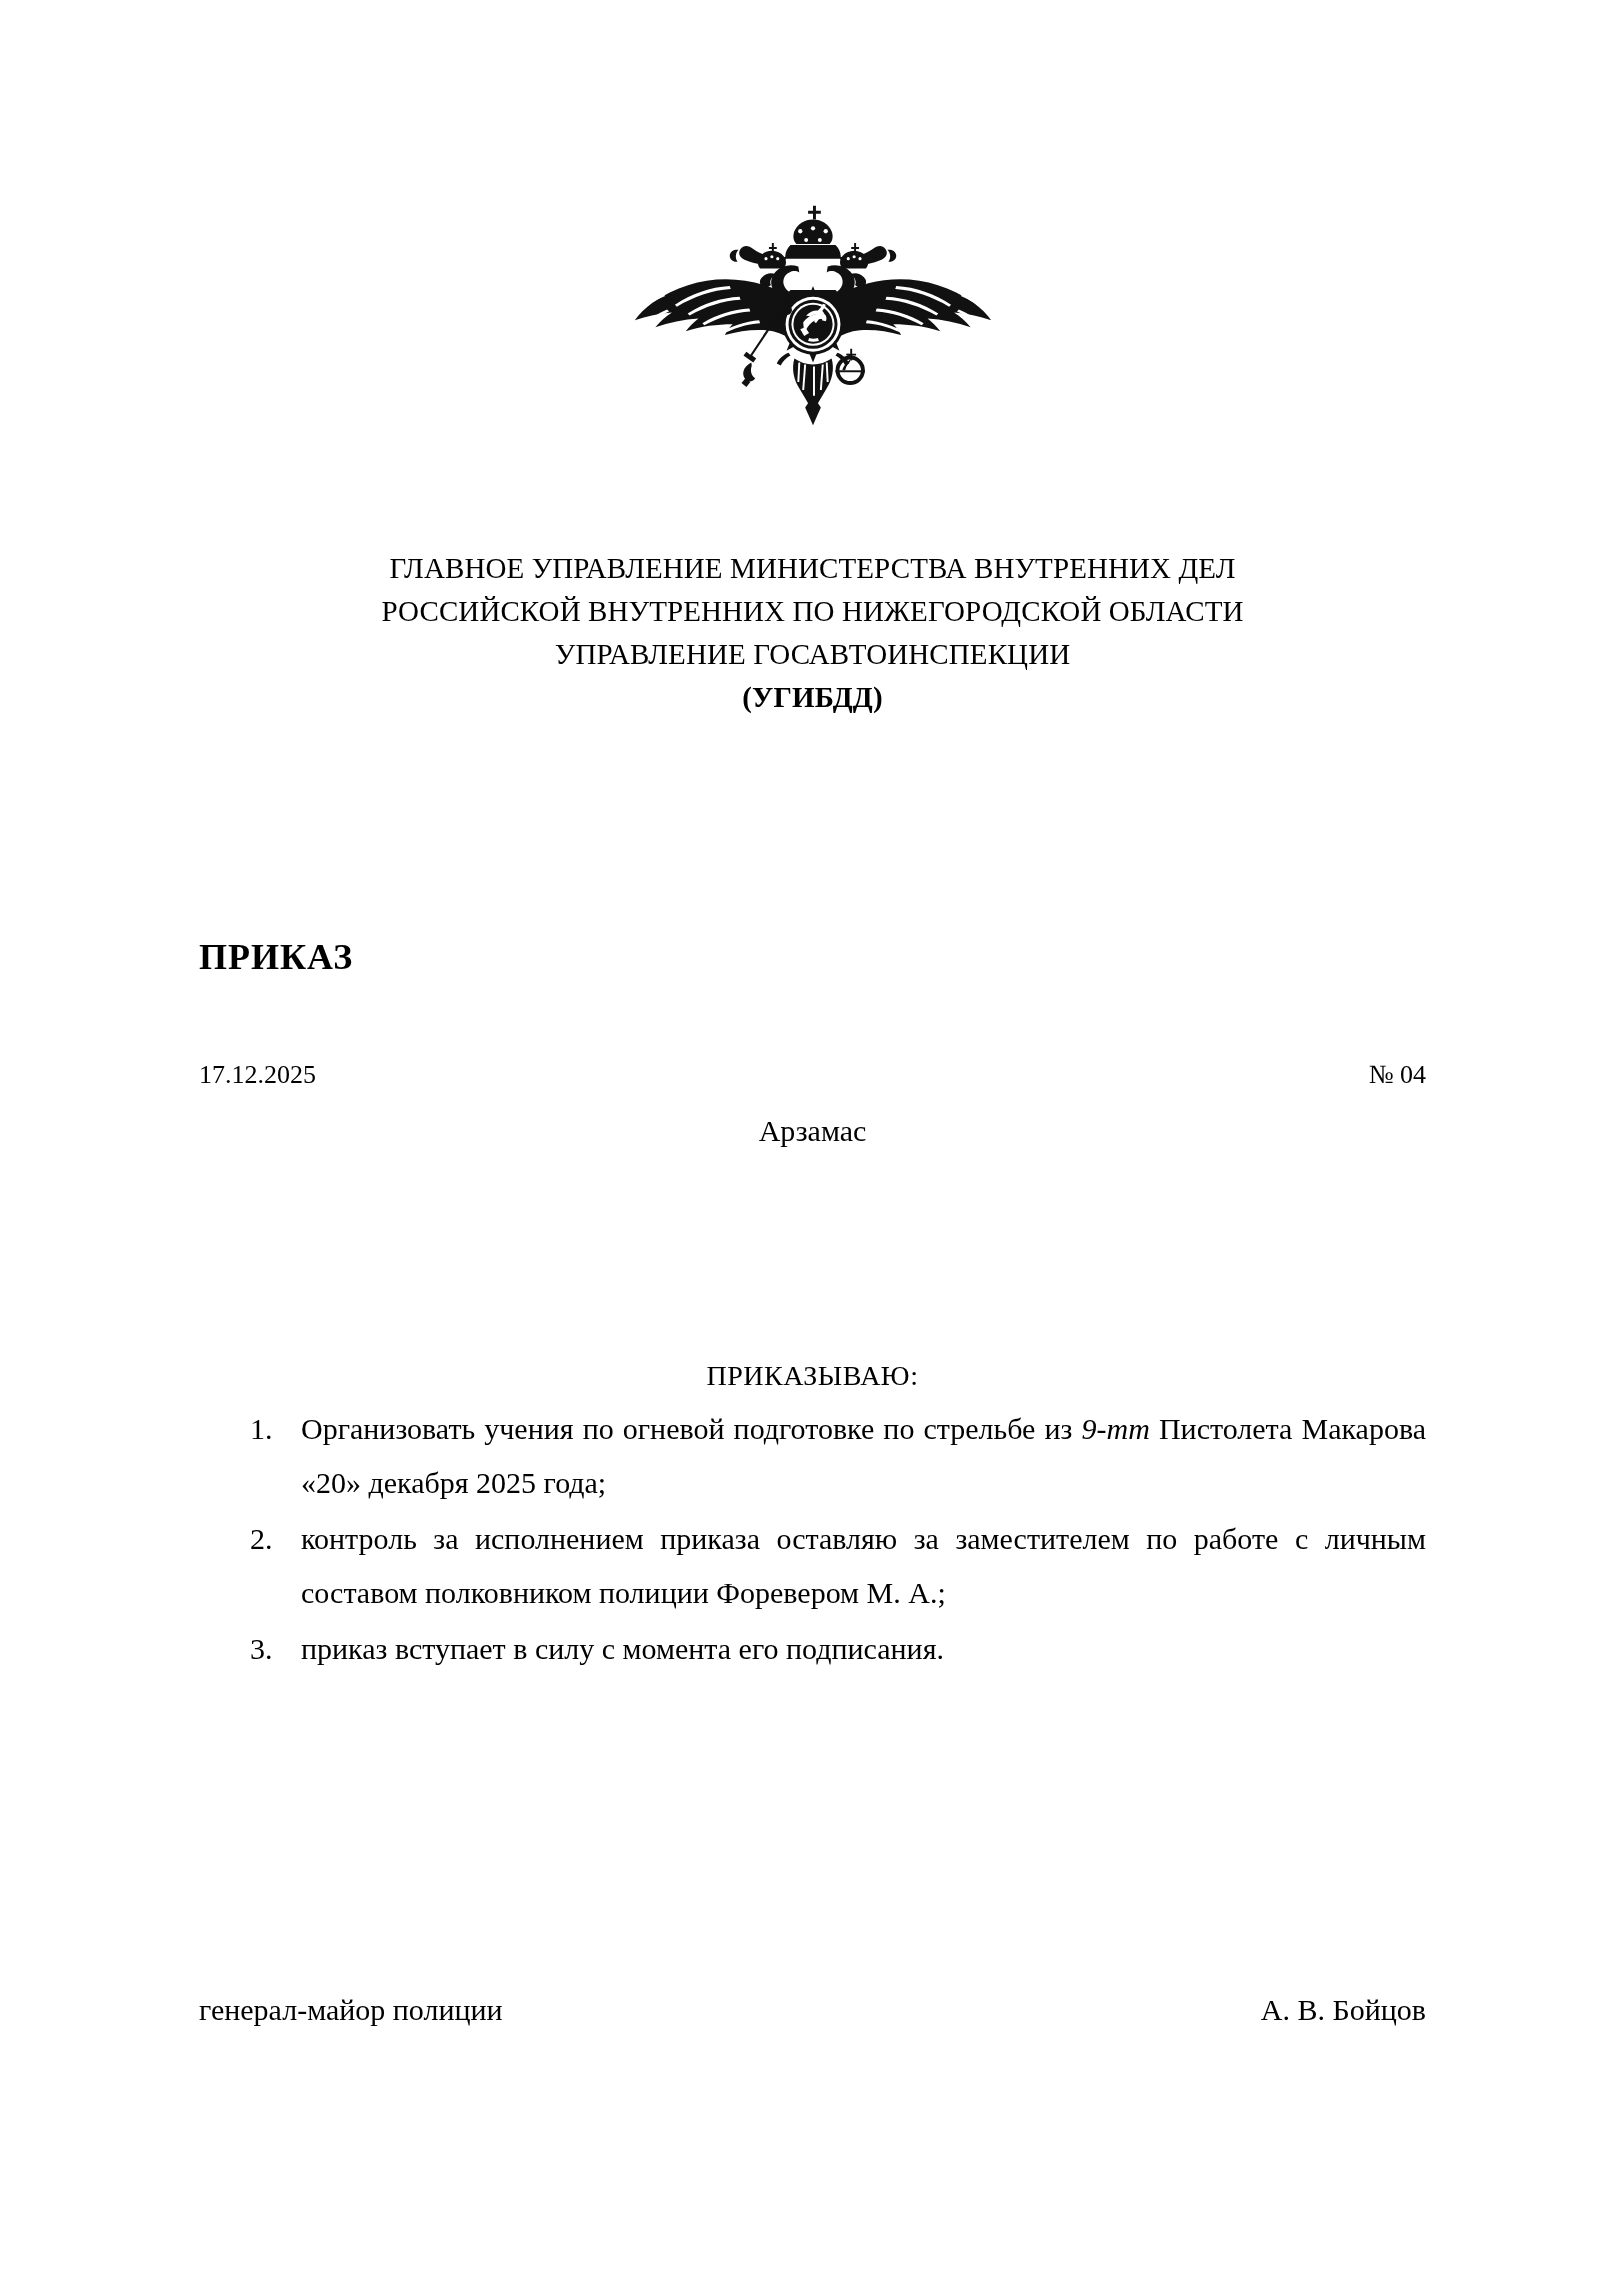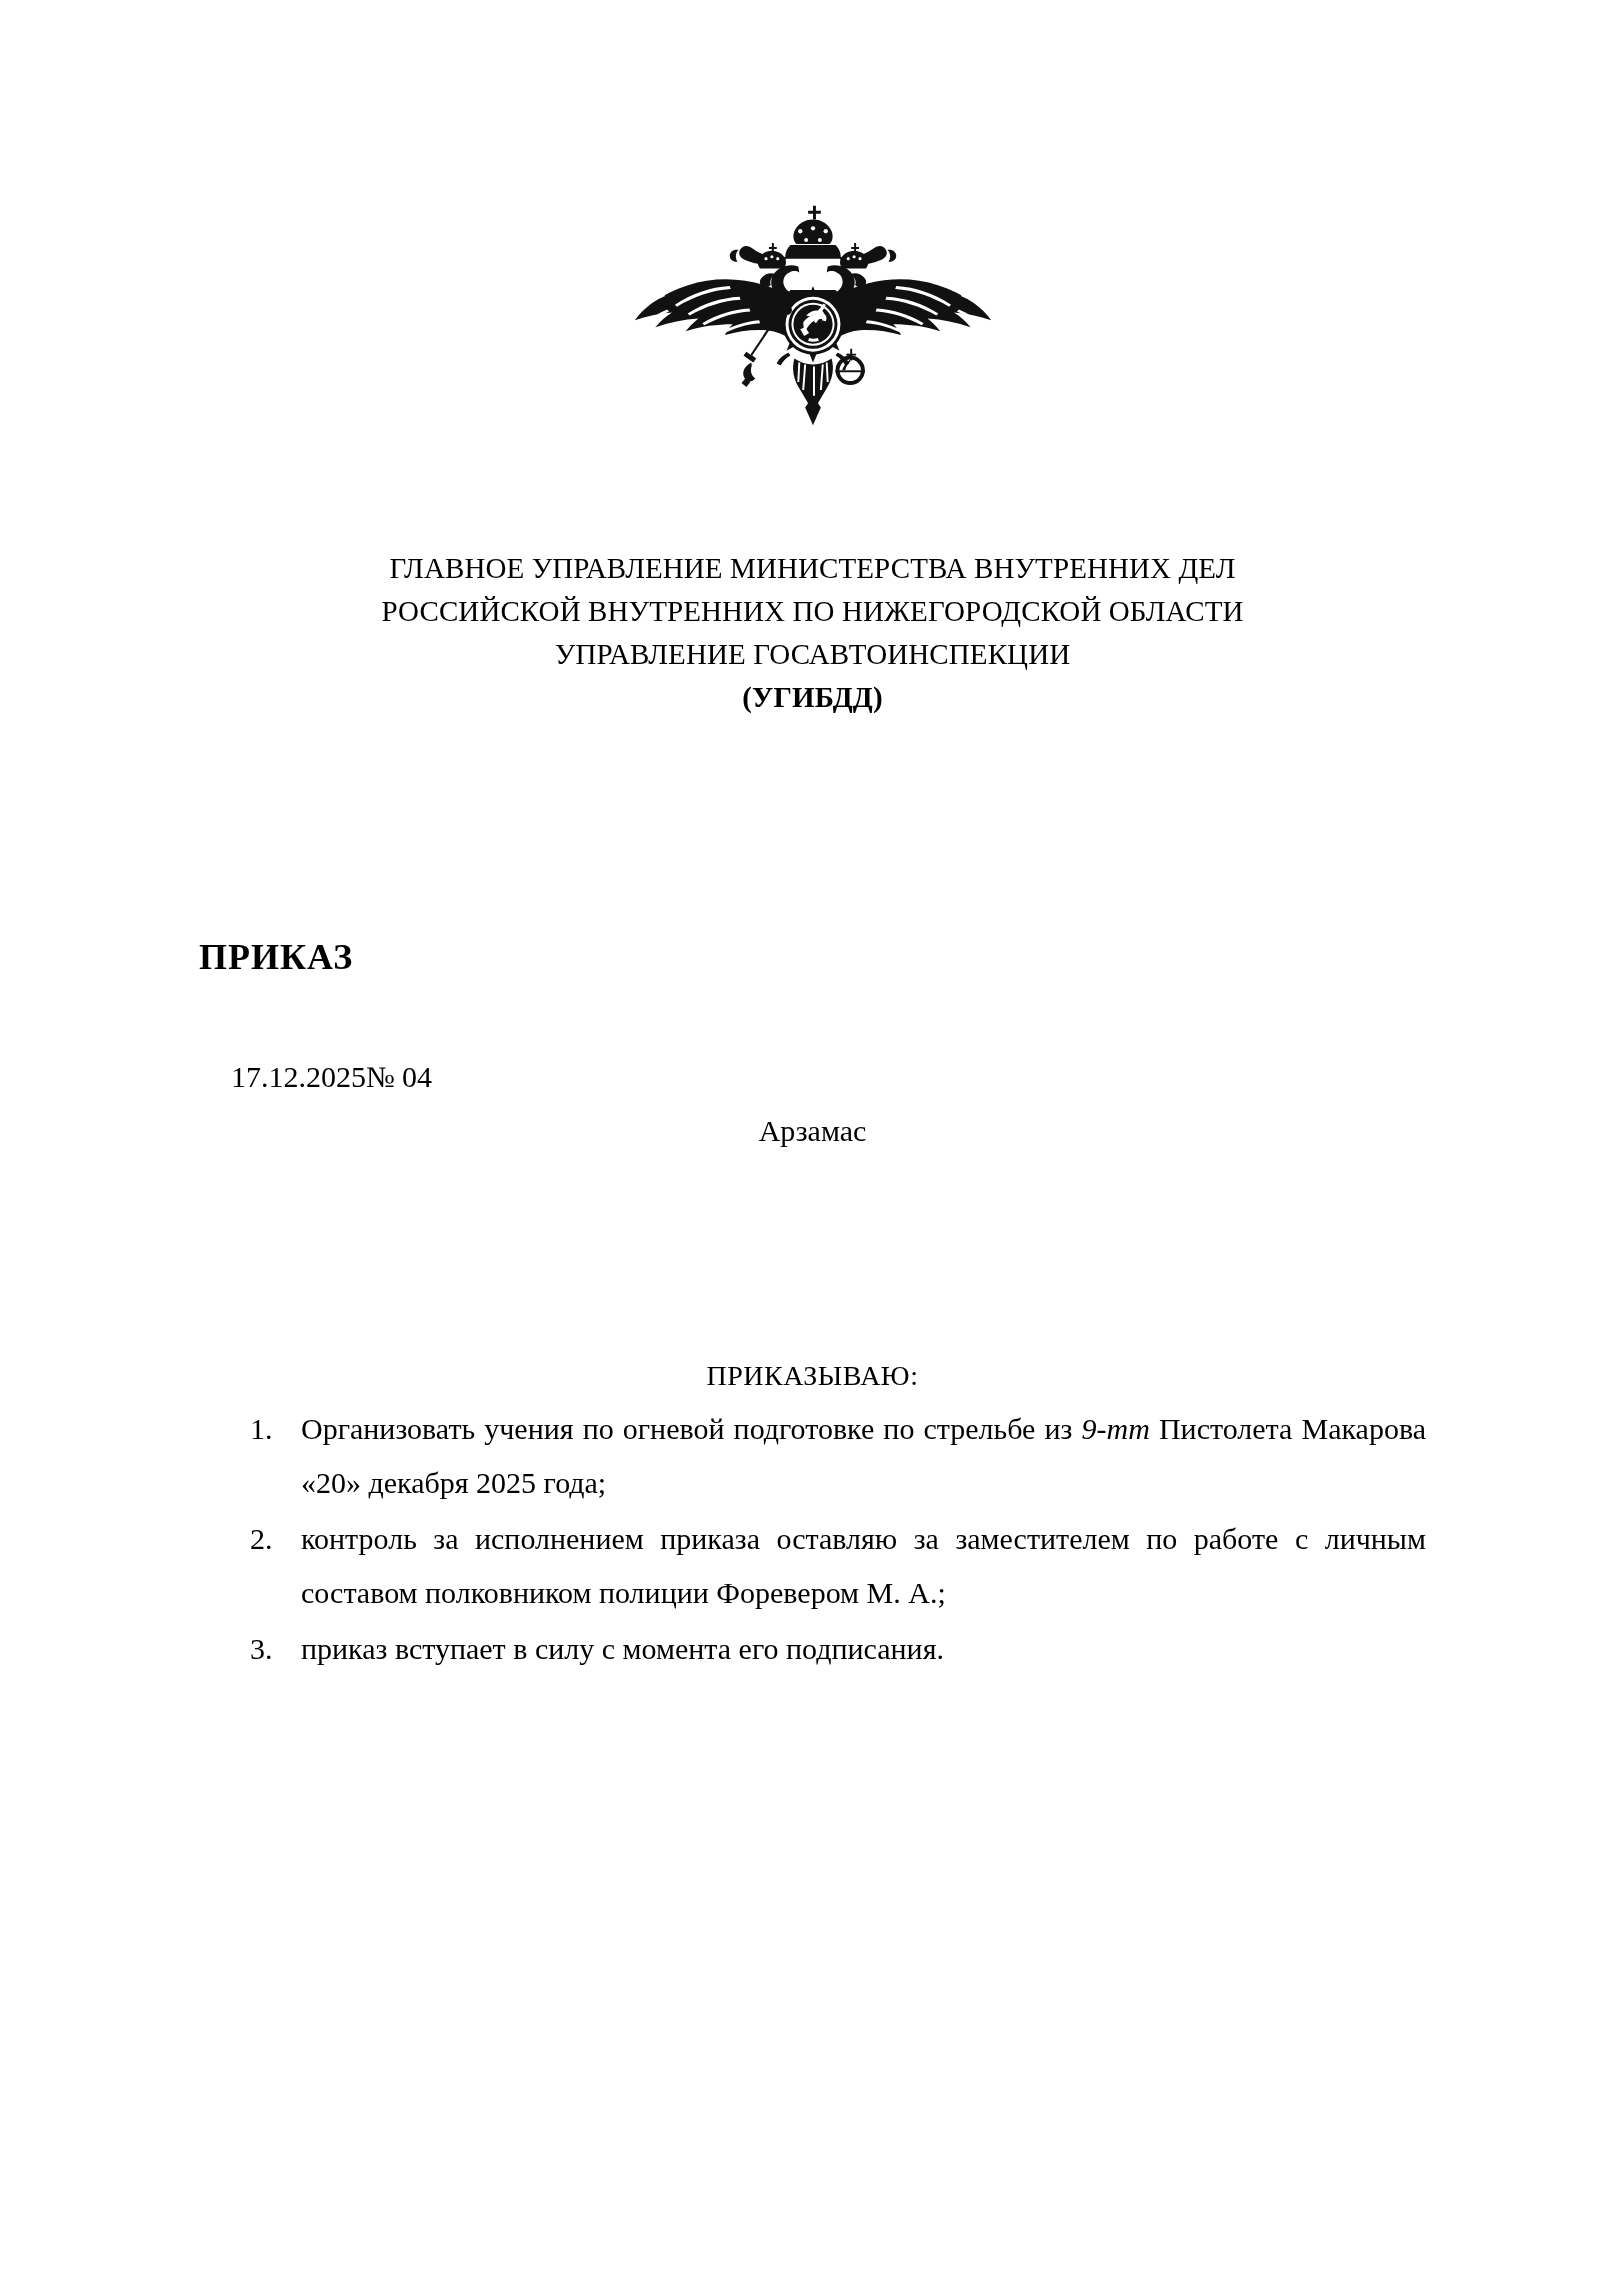--- a/index.html
+++ b/index.html
@@ -76,23 +76,23 @@
     letter-spacing: 1px;
   }
 
   
   .meta-row {
     position: absolute;
     left: 0;
     top: 1060px;
     width: 100%;
     display: flex;
+    justify-content: space-between;
     align-items: baseline;
-    font-size: 30px;
-    margin-left: 32px;
+    font-size: 26px;
   }
   .meta-row .date { text-align: left; }
   .meta-row .number { text-align: right; }
 
   
   .city {
     position: absolute;
     left: 0;
     top: 1114px;
     width: 100%;
@@ -325,17 +325,21 @@
         <span class="num">2.</span>
         <span class="txt justify-all"><span>контроль за исполнением приказа оставляю за заместителем по работе с личным составом полковником полиции Форевером М. А.;</span><i></i><span></span></span>
       </li>
       <li class="order-item">
         <span class="num">3.</span>
         <span class="txt"><span>приказ вступает в силу с момента его подписания.</span><i></i><span></span></span>
       </li>
     </ol>
 
     <div class="signature">
+      <div class="role-line-2">
+        <span>генерал-майор полиции</span>
+        <span>А. В. Бойцов</span>
+      </div>
     </div>
 
   </div>
 </div>
 
 
 </body></html>

